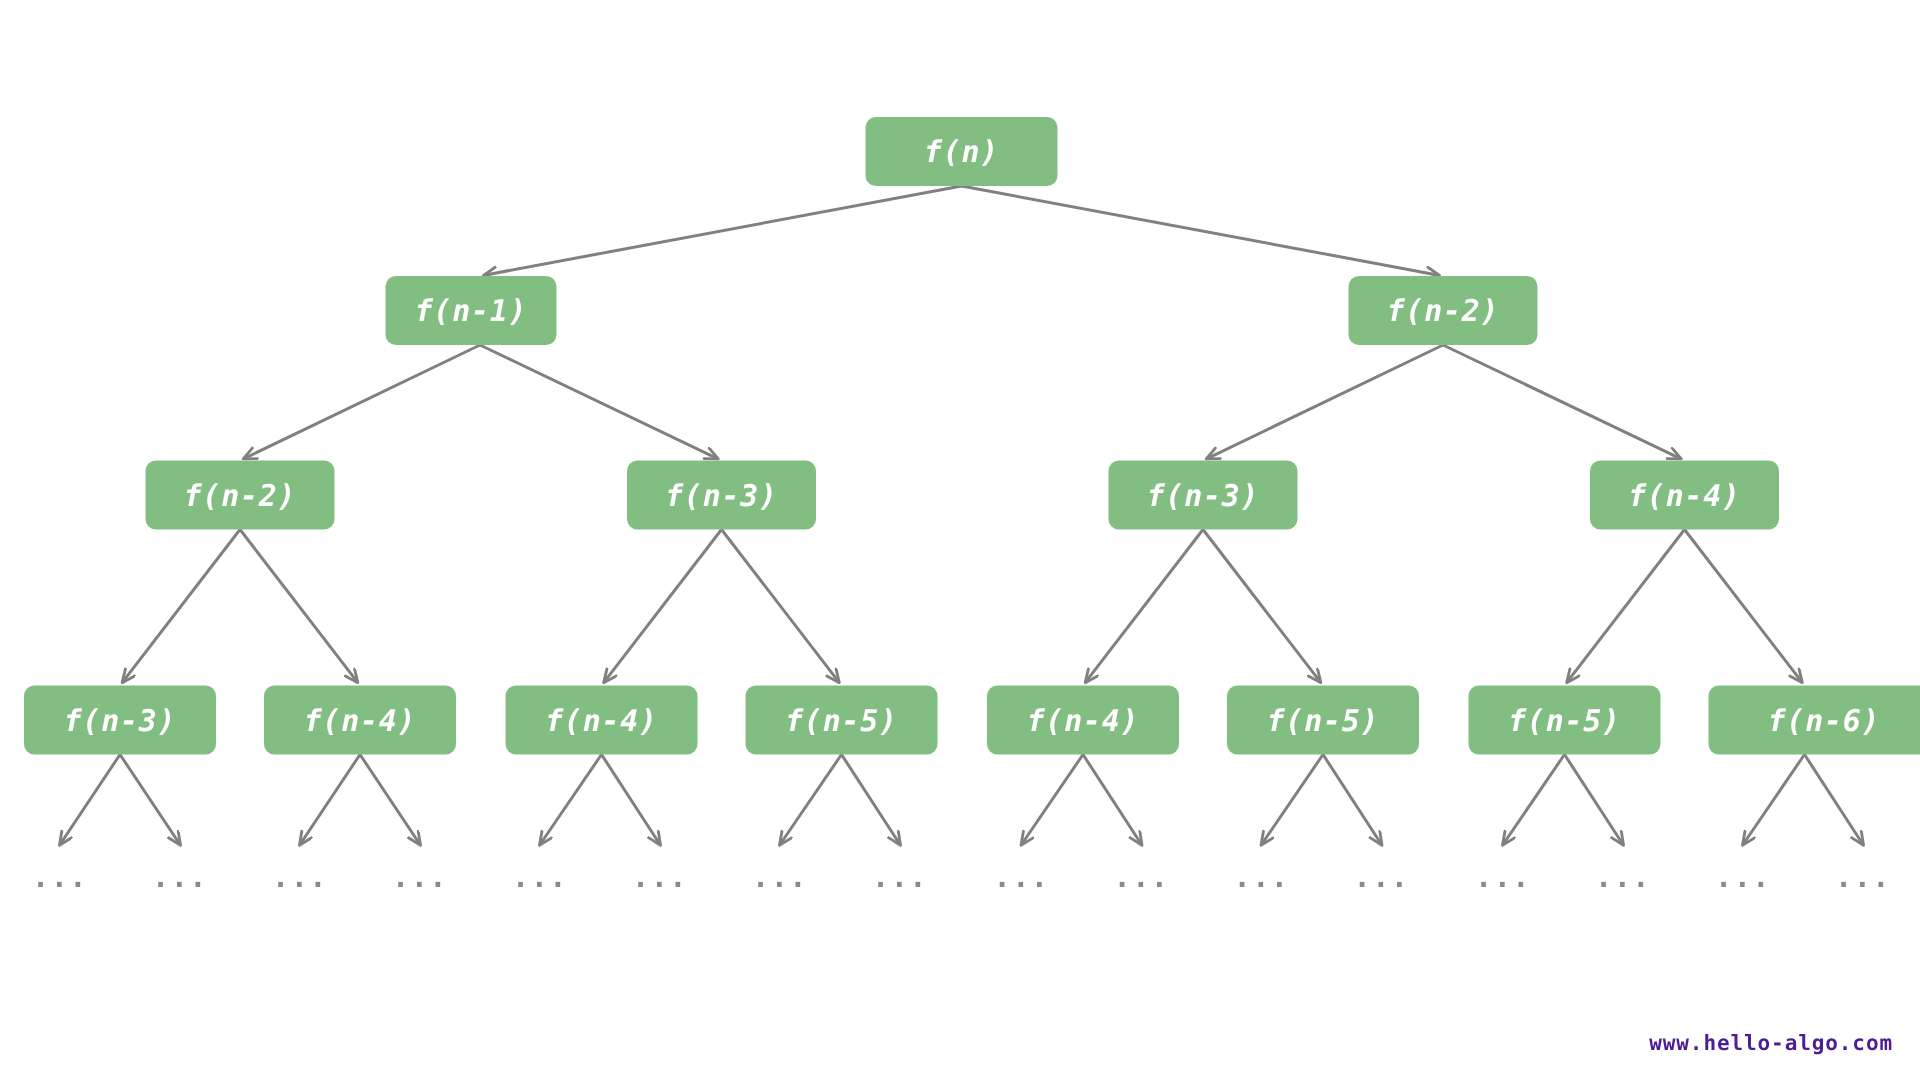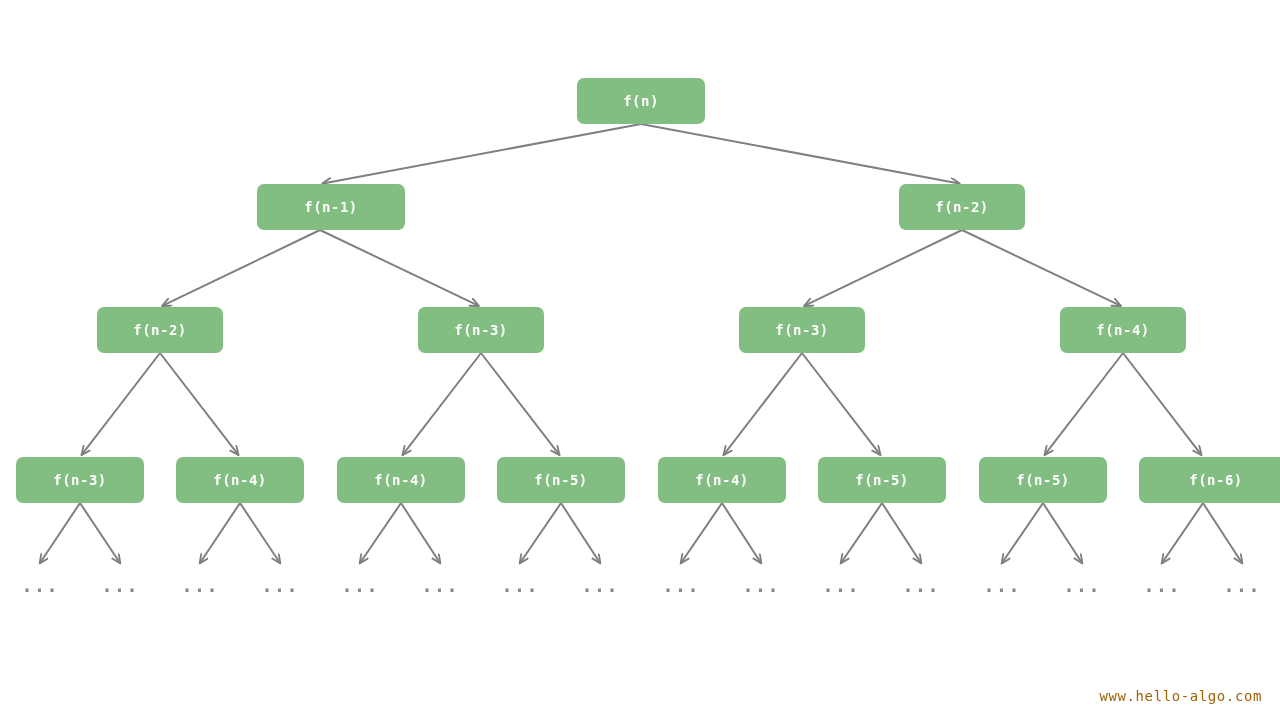--- a/index.html
+++ b/index.html
@@ -32,24 +32,25 @@
   .node {
     position: absolute;
     box-sizing: border-box;
     background: #82bd82;
     border-radius: 7px;
     color: #ffffff;
     display: flex;
     align-items: center;
     justify-content: center;
     font-family: "DejaVu Sans Mono", monospace;
-    font-size: 14px;
+    font-size: 20px;
     font-weight: bold;
     letter-spacing: 0.5px;
     white-space: nowrap;
+    font-style: italic;
   }
   .ellipsis {
     position: absolute;
     color: #8a8a8a;
     font-family: "DejaVu Sans Mono", monospace;
     font-size: 19px;
     font-weight: bold;
     letter-spacing: 1px;
     transform: translate(-50%, -50%);
     white-space: nowrap;
@@ -103,21 +104,21 @@
         <line x1="882" y1="503" x2="841" y2="563" stroke="#808080" stroke-width="2" stroke-linecap="round" marker-end="url(#arrowhead)"></line>
         <line x1="882" y1="503" x2="921" y2="563" stroke="#808080" stroke-width="2" stroke-linecap="round" marker-end="url(#arrowhead)"></line>
         <line x1="1043" y1="503" x2="1002" y2="563" stroke="#808080" stroke-width="2" stroke-linecap="round" marker-end="url(#arrowhead)"></line>
         <line x1="1043" y1="503" x2="1082" y2="563" stroke="#808080" stroke-width="2" stroke-linecap="round" marker-end="url(#arrowhead)"></line>
         <line x1="1203" y1="503" x2="1162" y2="563" stroke="#808080" stroke-width="2" stroke-linecap="round" marker-end="url(#arrowhead)"></line>
         <line x1="1203" y1="503" x2="1242" y2="563" stroke="#808080" stroke-width="2" stroke-linecap="round" marker-end="url(#arrowhead)"></line>
       </g>
   </svg>
   <div id="nodes-group">
       <div class="node" style="left: 577px; top: 78px; width: 128px; height: 46px; background: rgb(130, 189, 130); color: rgb(255, 255, 255);">f(n)</div>
-      <div class="node" style="left: 257px; top: 184px; width: 148px; height: 46px; background: rgb(130, 189, 130); color: rgb(255, 255, 255);">f(n-1)</div>
+      <div class="node" style="left: 257px; top: 184px; width: 114px; height: 46px; background: rgb(130, 189, 130); color: rgb(255, 255, 255);">f(n-1)</div>
       <div class="node" style="left: 899px; top: 184px; width: 126px; height: 46px; background: rgb(130, 189, 130); color: rgb(255, 255, 255);">f(n-2)</div>
       <div class="node" style="left: 97px; top: 307px; width: 126px; height: 46px; background: rgb(130, 189, 130); color: rgb(255, 255, 255);">f(n-2)</div>
       <div class="node" style="left: 418px; top: 307px; width: 126px; height: 46px; background: rgb(130, 189, 130); color: rgb(255, 255, 255);">f(n-3)</div>
       <div class="node" style="left: 739px; top: 307px; width: 126px; height: 46px; background: rgb(130, 189, 130); color: rgb(255, 255, 255);">f(n-3)</div>
       <div class="node" style="left: 1060px; top: 307px; width: 126px; height: 46px; background: rgb(130, 189, 130); color: rgb(255, 255, 255);">f(n-4)</div>
       <div class="node" style="left: 16px; top: 457px; width: 128px; height: 46px; background: rgb(130, 189, 130); color: rgb(255, 255, 255);">f(n-3)</div>
       <div class="node" style="left: 176px; top: 457px; width: 128px; height: 46px; background: rgb(130, 189, 130); color: rgb(255, 255, 255);">f(n-4)</div>
       <div class="node" style="left: 337px; top: 457px; width: 128px; height: 46px; background: rgb(130, 189, 130); color: rgb(255, 255, 255);">f(n-4)</div>
       <div class="node" style="left: 497px; top: 457px; width: 128px; height: 46px; background: rgb(130, 189, 130); color: rgb(255, 255, 255);">f(n-5)</div>
       <div class="node" style="left: 658px; top: 457px; width: 128px; height: 46px; background: rgb(130, 189, 130); color: rgb(255, 255, 255);">f(n-4)</div>
@@ -136,14 +137,14 @@
       <div class="ellipsis" style="left: 600px; top: 585px; color: rgb(138, 138, 138);">...</div>
       <div class="ellipsis" style="left: 681px; top: 585px; color: rgb(138, 138, 138);">...</div>
       <div class="ellipsis" style="left: 761px; top: 585px; color: rgb(138, 138, 138);">...</div>
       <div class="ellipsis" style="left: 841px; top: 585px; color: rgb(138, 138, 138);">...</div>
       <div class="ellipsis" style="left: 921px; top: 585px; color: rgb(138, 138, 138);">...</div>
       <div class="ellipsis" style="left: 1002px; top: 585px; color: rgb(138, 138, 138);">...</div>
       <div class="ellipsis" style="left: 1082px; top: 585px; color: rgb(138, 138, 138);">...</div>
       <div class="ellipsis" style="left: 1162px; top: 585px; color: rgb(138, 138, 138);">...</div>
       <div class="ellipsis" style="left: 1242px; top: 585px; color: rgb(138, 138, 138);">...</div>
     </div>
-  <div id="watermark" style="color: #a16207;">www.hello-algo.com</div>
+  <div id="watermark" style="color: #4c1d95; font-weight: bold;">www.hello-algo.com</div>
 </div>
 
 </body></html>

